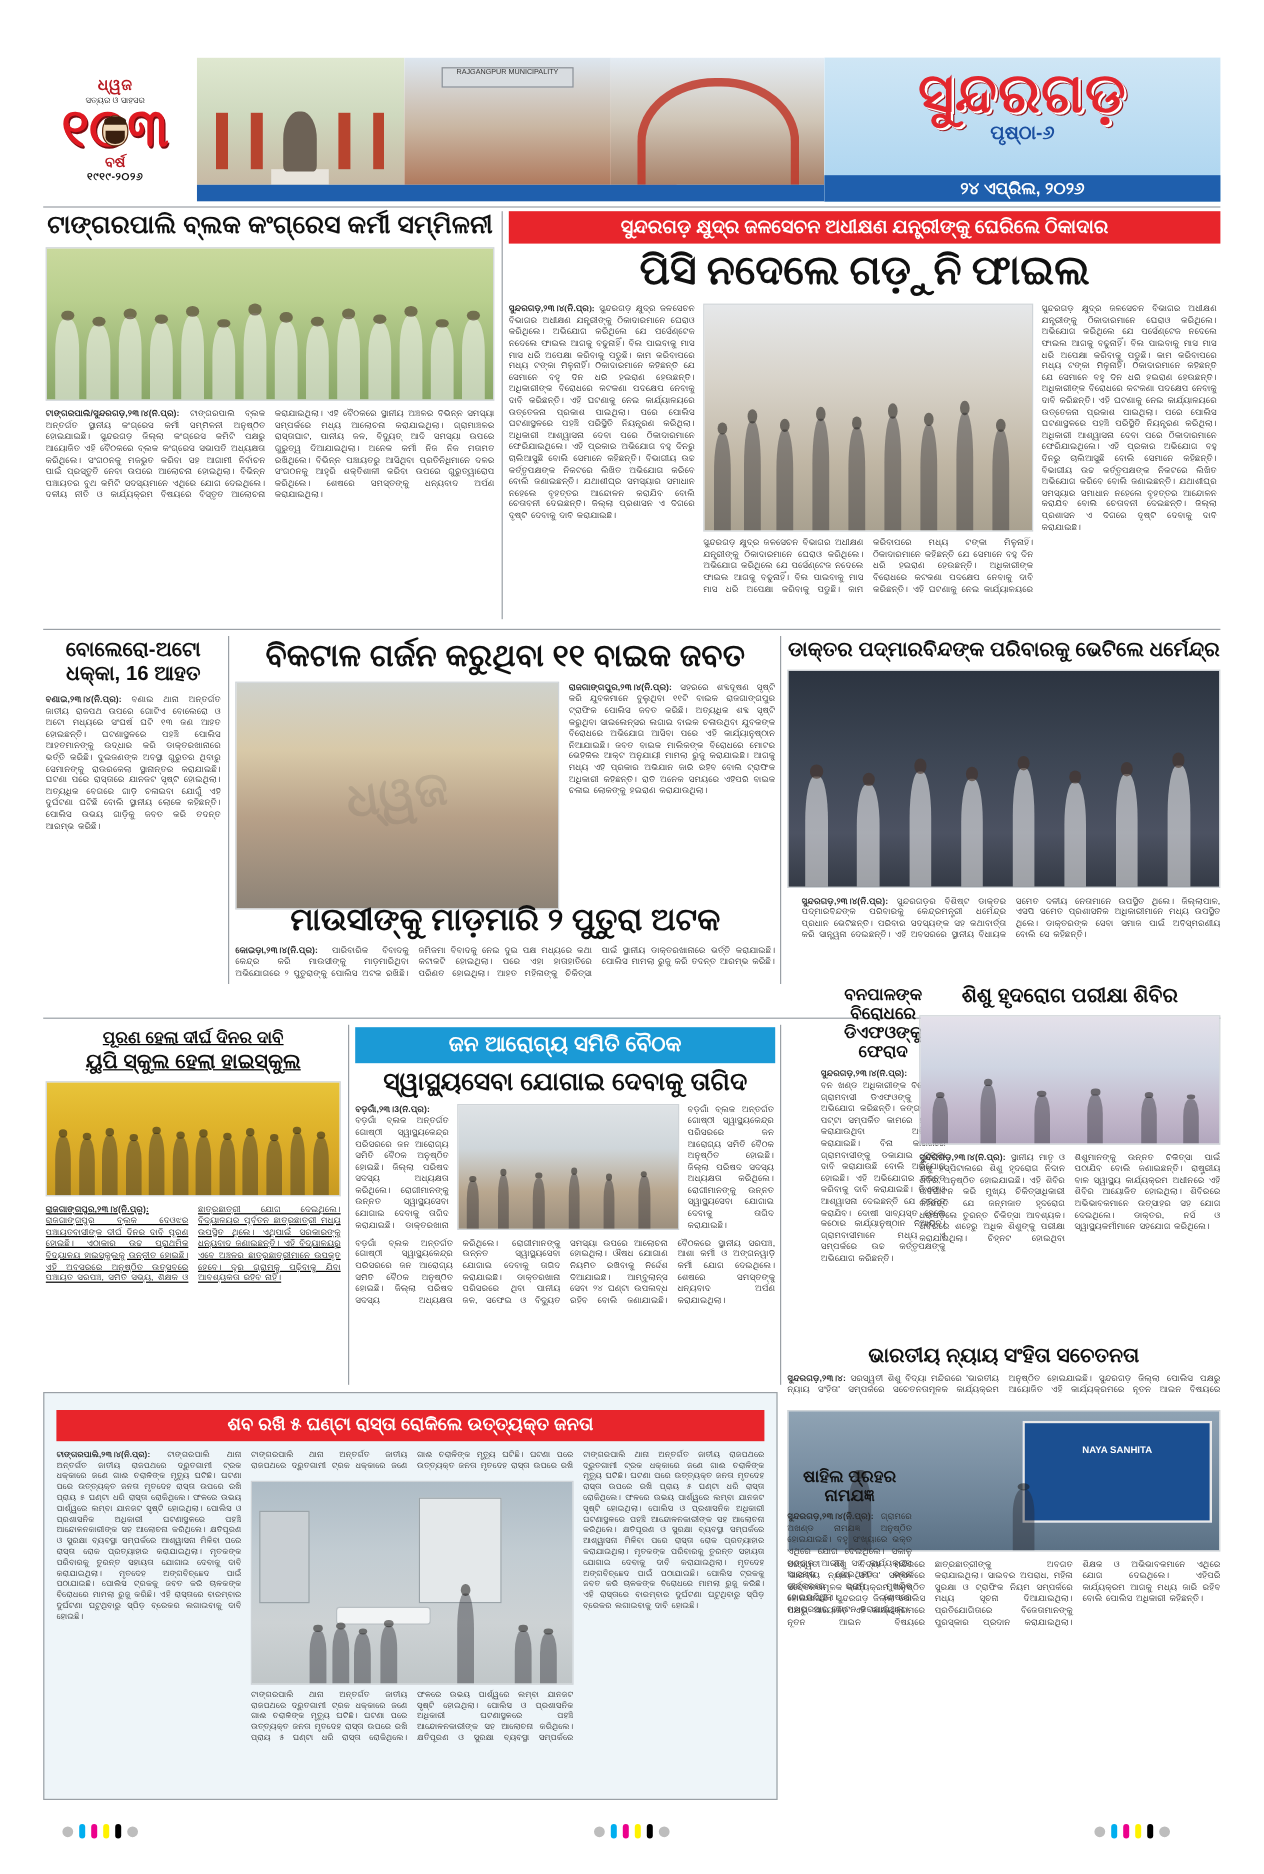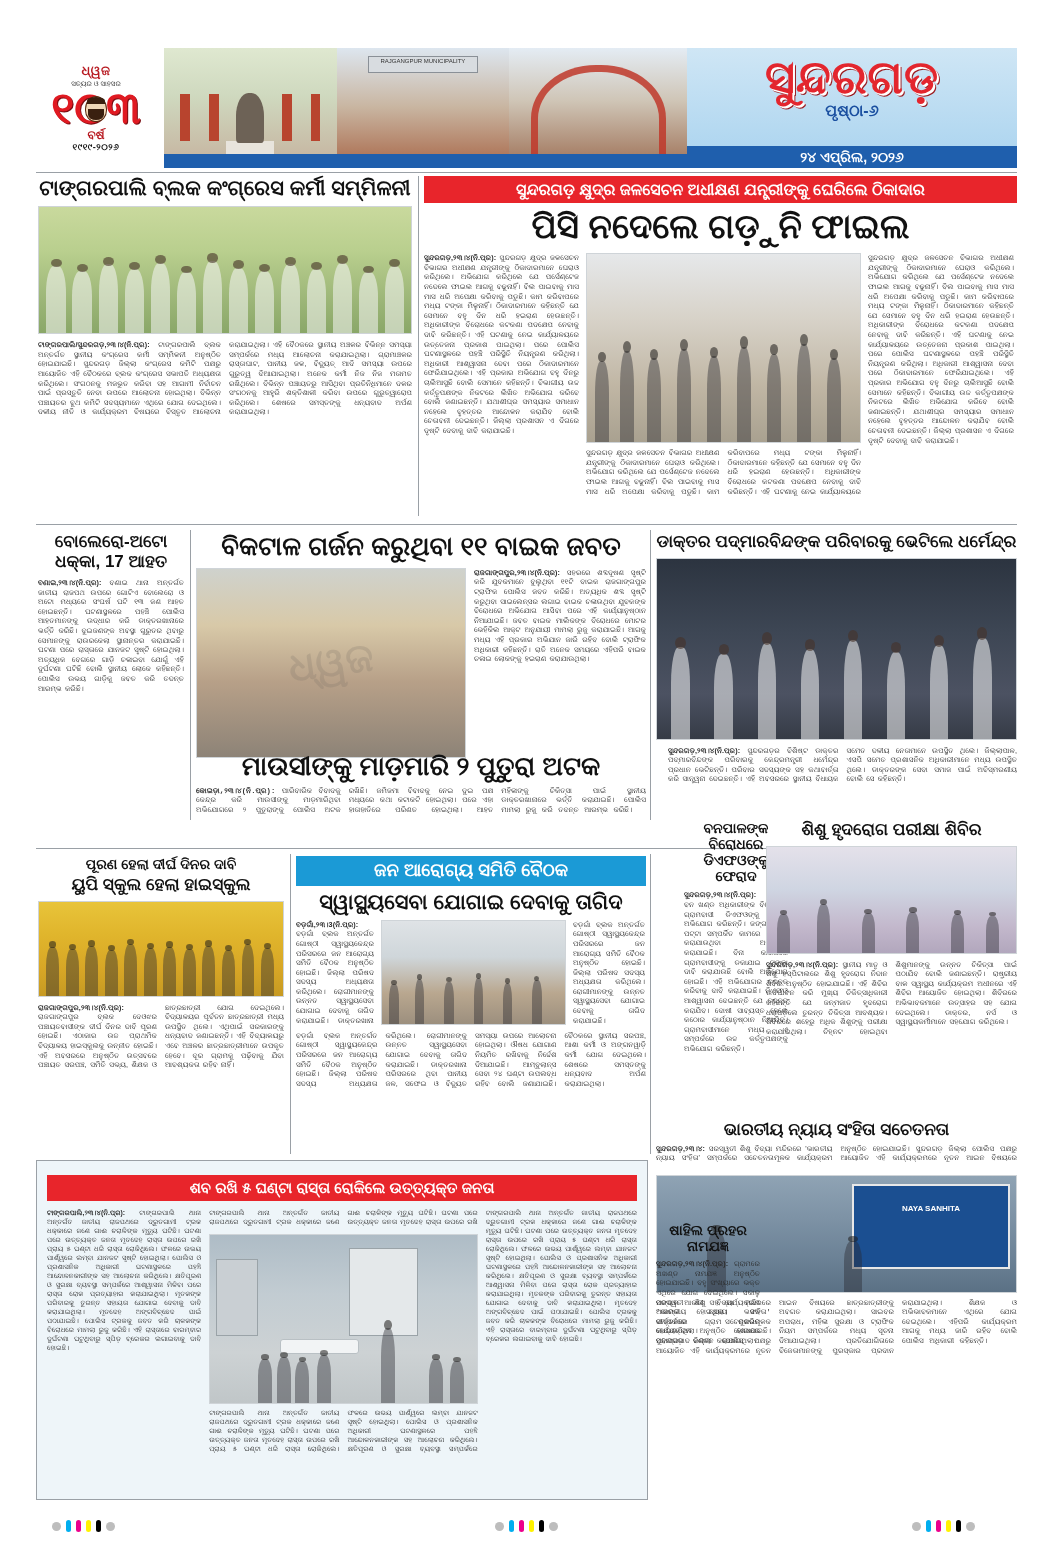--- a/index.html
+++ b/index.html
@@ -71,21 +71,21 @@
   .band-blue { background:#1b9ad6; color:#fff; font-weight:bold; text-align:center;
                font-size:18px; padding:4px 6px; line-height:1.2; }
   .rule { border-top: 1px solid #9aa0a6; }
   .vrule { border-left: 1px solid #9aa0a6; }
 
   
   .body { color:#2b2b2b; font-size:7.2px; line-height:9.6px; text-align:justify;
           word-spacing:1px; overflow:hidden; letter-spacing:.1px; }
   .body.tight { font-size:6.8px; line-height:9px; }
   .cols2 { column-count:2; column-gap:8px; }
-  .cols3 { column-count:3; column-gap:8px;font-family:Liberation Mono, monospace; }
+  .cols3 { column-count:3; column-gap:8px; }
   .cols4 { column-count:4; column-gap:8px; }
 
   .photo { position:relative; overflow:hidden; border:1px solid #cfd4d8; background:#ccc; }
 
   
   .ph-group   { background: linear-gradient(180deg,#c9d99d 0%,#b9cf8e 35%,#9fb87a 70%,#8aa768 100%); }
   .ph-bikes   { background: linear-gradient(180deg,#cfd2cd 0%,#d8c9a8 30%,#b7a088 60%,#8d8377 100%); }
   .ph-night   { background: linear-gradient(180deg,#2c3440 0%,#3d4654 40%,#4c5262 75%,#353b46 100%); }
   .ph-school  { background: linear-gradient(180deg,#e8c43a 0%,#e0b52c 35%,#d8a726 70%,#c79a22 100%); }
   .ph-meet    { background: linear-gradient(180deg,#dfe3e6 0%,#cfd6da 35%,#b9a78f 70%,#9c8f7e 100%); }
@@ -185,21 +185,21 @@
       </div>
     </div>
     <div class="body cols2" style="height:160px;margin-top:6px;">
       <b>ଟାଙ୍ଗରପାଲି/ସୁନ୍ଦରଗଡ଼,୨୩।୪(ନି.ପ୍ର):</b>
       <span>ଟାଙ୍ଗରପାଲି ବ୍ଲକ ଅନ୍ତର୍ଗତ ସ୍ଥାନୀୟ କଂଗ୍ରେସ କର୍ମୀ ସମ୍ମିଳନୀ ଅନୁଷ୍ଠିତ ହୋଇଯାଇଛି। ସୁନ୍ଦରଗଡ଼ ଜିଲ୍ଲା କଂଗ୍ରେସ କମିଟି ପକ୍ଷରୁ ଆୟୋଜିତ ଏହି ବୈଠକରେ ବ୍ଲକ କଂଗ୍ରେସ ସଭାପତି ଅଧ୍ୟକ୍ଷତା କରିଥିଲେ। ସଂଗଠନକୁ ମଜଭୁତ କରିବା ସହ ଆଗାମୀ ନିର୍ବାଚନ ପାଇଁ ପ୍ରସ୍ତୁତି ନେବା ଉପରେ ଆଲୋଚନା ହୋଇଥିଲା। ବିଭିନ୍ନ ପଞ୍ଚାୟତର ବୁଥ କମିଟି ସଦସ୍ୟମାନେ ଏଥିରେ ଯୋଗ ଦେଇଥିଲେ। ଦଳୀୟ ନୀତି ଓ କାର୍ଯ୍ୟକ୍ରମ ବିଷୟରେ ବିସ୍ତୃତ ଆଲୋଚନା କରାଯାଇଥିଲା। ଏହି ବୈଠକରେ ସ୍ଥାନୀୟ ଅଞ୍ଚଳର ବିଭିନ୍ନ ସମସ୍ୟା ସମ୍ପର୍କରେ ମଧ୍ୟ ଆଲୋଚନା କରାଯାଇଥିଲା। ଗ୍ରାମାଞ୍ଚଳର ରାସ୍ତାଘାଟ, ପାନୀୟ ଜଳ, ବିଦ୍ୟୁତ୍ ଆଦି ସମସ୍ୟା ଉପରେ ଗୁରୁତ୍ୱ ଦିଆଯାଇଥିଲା। ଅନେକ କର୍ମୀ ନିଜ ନିଜ ମତାମତ ରଖିଥିଲେ। ବିଭିନ୍ନ ପଞ୍ଚାୟତରୁ ଆସିଥିବା ପ୍ରତିନିଧିମାନେ ଦଳର ସଂଗଠନକୁ ଆହୁରି ଶକ୍ତିଶାଳୀ କରିବା ଉପରେ ଗୁରୁତ୍ୱାରୋପ କରିଥିଲେ। ଶେଷରେ ସମସ୍ତଙ୍କୁ ଧନ୍ୟବାଦ ଅର୍ପଣ କରାଯାଇଥିଲା।</span>
     </div>
   </div>
 
   <div style="position:absolute;left:418px;top:176px;height:340px;" class="vrule"></div>
 
-  <div style="position:absolute;left:424px;top:176px;width:593px;">
+  <div style="position:absolute;left:424px;top:176px;width:593px;font-family:Liberation Serif, serif;">
     <div class="band-red">ସୁନ୍ଦରଗଡ଼ କ୍ଷୁଦ୍ର ଜଳସେଚନ ଅଧୀକ୍ଷଣ ଯନ୍ତ୍ରୀଙ୍କୁ ଘେରିଲେ ଠିକାଦାର</div>
     <div class="hl hl-xl" style="margin-top:4px;text-align:center;">ପିସି ନଦେଲେ ଗଡ଼ୁନି ଫାଇଲ</div>
 
     <div style="display:flex;gap:7px;margin-top:7px;">
       <div class="body" style="width:155px;height:245px;">
         <b>ସୁନ୍ଦରଗଡ଼,୨୩।୪(ନି.ପ୍ର):</b>
         <span>ସୁନ୍ଦରଗଡ଼ କ୍ଷୁଦ୍ର ଜଳସେଚନ ବିଭାଗର ଅଧୀକ୍ଷଣ ଯନ୍ତ୍ରୀଙ୍କୁ ଠିକାଦାରମାନେ ଘେରାଓ କରିଥିଲେ। ଅଭିଯୋଗ କରିଥିଲେ ଯେ ପର୍ସେଣ୍ଟେଜ ନଦେଲେ ଫାଇଲ ଆଗକୁ ବଢୁନାହିଁ। ବିଲ ପାଇବାକୁ ମାସ ମାସ ଧରି ଅପେକ୍ଷା କରିବାକୁ ପଡୁଛି। କାମ କରିବାପରେ ମଧ୍ୟ ଟଙ୍କା ମିଳୁନାହିଁ। ଠିକାଦାରମାନେ କହିଛନ୍ତି ଯେ ସେମାନେ ବହୁ ଦିନ ଧରି ହଇରାଣ ହେଉଛନ୍ତି। ଅଧିକାରୀଙ୍କ ବିରୋଧରେ କଟକଣା ପଦକ୍ଷେପ ନେବାକୁ ଦାବି କରିଛନ୍ତି। ଏହି ଘଟଣାକୁ ନେଇ କାର୍ଯ୍ୟାଳୟରେ ଉତ୍ତେଜନା ପ୍ରକାଶ ପାଇଥିଲା। ପରେ ପୋଲିସ ଘଟଣାସ୍ଥଳରେ ପହଞ୍ଚି ପରିସ୍ଥିତି ନିୟନ୍ତ୍ରଣ କରିଥିଲା। ଅଧିକାରୀ ଆଶ୍ୱାସନା ଦେବା ପରେ ଠିକାଦାରମାନେ ଫେରିଯାଇଥିଲେ। ଏହି ପ୍ରକାର ଅଭିଯୋଗ ବହୁ ଦିନରୁ ଚାଲିଆସୁଛି ବୋଲି ସେମାନେ କହିଛନ୍ତି। ବିଭାଗୀୟ ଉଚ୍ଚ କର୍ତ୍ତୃପକ୍ଷଙ୍କ ନିକଟରେ ଲିଖିତ ଅଭିଯୋଗ କରିବେ ବୋଲି ଜଣାଇଛନ୍ତି। ଯଥାଶୀଘ୍ର ସମସ୍ୟାର ସମାଧାନ ନହେଲେ ବୃହତ୍ତର ଆନ୍ଦୋଳନ କରାଯିବ ବୋଲି ଚେତାବନୀ ଦେଇଛନ୍ତି। ଜିଲ୍ଲା ପ୍ରଶାସନ ଏ ଦିଗରେ ଦୃଷ୍ଟି ଦେବାକୁ ଦାବି କରାଯାଇଛି।</span>
       </div>
       <div style="width:275px;">
         <div class="photo ph-office" style="height:190px;">
@@ -221,21 +221,21 @@
       </div>
       <div class="body" style="width:146px;height:245px;">
         <span>ସୁନ୍ଦରଗଡ଼ କ୍ଷୁଦ୍ର ଜଳସେଚନ ବିଭାଗର ଅଧୀକ୍ଷଣ ଯନ୍ତ୍ରୀଙ୍କୁ ଠିକାଦାରମାନେ ଘେରାଓ କରିଥିଲେ। ଅଭିଯୋଗ କରିଥିଲେ ଯେ ପର୍ସେଣ୍ଟେଜ ନଦେଲେ ଫାଇଲ ଆଗକୁ ବଢୁନାହିଁ। ବିଲ ପାଇବାକୁ ମାସ ମାସ ଧରି ଅପେକ୍ଷା କରିବାକୁ ପଡୁଛି। କାମ କରିବାପରେ ମଧ୍ୟ ଟଙ୍କା ମିଳୁନାହିଁ। ଠିକାଦାରମାନେ କହିଛନ୍ତି ଯେ ସେମାନେ ବହୁ ଦିନ ଧରି ହଇରାଣ ହେଉଛନ୍ତି। ଅଧିକାରୀଙ୍କ ବିରୋଧରେ କଟକଣା ପଦକ୍ଷେପ ନେବାକୁ ଦାବି କରିଛନ୍ତି। ଏହି ଘଟଣାକୁ ନେଇ କାର୍ଯ୍ୟାଳୟରେ ଉତ୍ତେଜନା ପ୍ରକାଶ ପାଇଥିଲା। ପରେ ପୋଲିସ ଘଟଣାସ୍ଥଳରେ ପହଞ୍ଚି ପରିସ୍ଥିତି ନିୟନ୍ତ୍ରଣ କରିଥିଲା। ଅଧିକାରୀ ଆଶ୍ୱାସନା ଦେବା ପରେ ଠିକାଦାରମାନେ ଫେରିଯାଇଥିଲେ। ଏହି ପ୍ରକାର ଅଭିଯୋଗ ବହୁ ଦିନରୁ ଚାଲିଆସୁଛି ବୋଲି ସେମାନେ କହିଛନ୍ତି। ବିଭାଗୀୟ ଉଚ୍ଚ କର୍ତ୍ତୃପକ୍ଷଙ୍କ ନିକଟରେ ଲିଖିତ ଅଭିଯୋଗ କରିବେ ବୋଲି ଜଣାଇଛନ୍ତି। ଯଥାଶୀଘ୍ର ସମସ୍ୟାର ସମାଧାନ ନହେଲେ ବୃହତ୍ତର ଆନ୍ଦୋଳନ କରାଯିବ ବୋଲି ଚେତାବନୀ ଦେଇଛନ୍ତି। ଜିଲ୍ଲା ପ୍ରଶାସନ ଏ ଦିଗରେ ଦୃଷ୍ଟି ଦେବାକୁ ଦାବି କରାଯାଇଛି।</span>
       </div>
     </div>
   </div>
 
   <div style="position:absolute;left:36px;top:524px;width:981px;" class="rule"></div>
 
   <div style="position:absolute;left:38px;top:532px;width:146px;">
-    <div class="hl hl-sm">ବୋଲେରୋ-ଅଟୋ ଧକ୍କା, 17 ଆହତ</div>
+    <div class="hl hl-sm">ବୋଲେରୋ-ଅଟୋ ଧକ୍କା, 16 ଆହତ</div>
     <div class="body" style="height:270px;margin-top:7px;">
       <b>ବଣାଇ,୨୩।୪(ନି.ପ୍ର):</b>
       <span>ବଣାଇ ଥାନା ଅନ୍ତର୍ଗତ ଜାତୀୟ ରାଜପଥ ଉପରେ ଗୋଟିଏ ବୋଲେରୋ ଓ ଅଟୋ ମଧ୍ୟରେ ସଂଘର୍ଷ ଘଟି ୧୩ ଜଣ ଆହତ ହୋଇଛନ୍ତି। ଘଟଣାସ୍ଥଳରେ ପହଞ୍ଚି ପୋଲିସ ଆହତମାନଙ୍କୁ ଉଦ୍ଧାର କରି ଡାକ୍ତରଖାନାରେ ଭର୍ତ୍ତି କରିଛି। ଦୁଇଜଣଙ୍କ ଅବସ୍ଥା ଗୁରୁତର ଥିବାରୁ ସେମାନଙ୍କୁ ରାଉରକେଲା ସ୍ଥାନାନ୍ତର କରାଯାଇଛି। ଘଟଣା ପରେ ରାସ୍ତାରେ ଯାନଜଟ ସୃଷ୍ଟି ହୋଇଥିଲା। ଅତ୍ୟଧିକ ବେଗରେ ଗାଡ଼ି ଚଳାଇବା ଯୋଗୁଁ ଏହି ଦୁର୍ଘଟଣା ଘଟିଛି ବୋଲି ସ୍ଥାନୀୟ ଲୋକେ କହିଛନ୍ତି। ପୋଲିସ ଉଭୟ ଗାଡ଼ିକୁ ଜବତ କରି ତଦନ୍ତ ଆରମ୍ଭ କରିଛି।</span>
     </div>
   </div>
 
   <div style="position:absolute;left:190px;top:530px;height:290px;" class="vrule"></div>
 
   <div style="position:absolute;left:196px;top:532px;width:450px;">
     <div class="hl hl-lg">ବିକଟାଳ ଗର୍ଜନ କରୁଥିବା ୧୧ ବାଇକ ଜବତ</div>
@@ -275,21 +275,21 @@
   <div style="position:absolute;left:196px;top:752px;width:450px;">
     <div class="hl hl-lg">ମାଉସୀଙ୍କୁ ମାଡ଼ମାରି ୨ ପୁତୁରା ଅଟକ</div>
     <div class="body cols3" style="height:44px;margin-top:5px;">
       <b>କୋଇଡ଼ା,୨୩।୪(ନି.ପ୍ର):</b>
       <span>ପାରିବାରିକ ବିବାଦକୁ କେନ୍ଦ୍ର କରି ମାଉସୀଙ୍କୁ ମାଡ଼ମାରିଥିବା ଅଭିଯୋଗରେ ୨ ପୁତୁରାଙ୍କୁ ପୋଲିସ ଅଟକ ରଖିଛି। ଜମିଜମା ବିବାଦକୁ ନେଇ ଦୁଇ ପକ୍ଷ ମଧ୍ୟରେ କଥା କଟାକଟି ହୋଇଥିଲା। ପରେ ଏହା ହାତାହାତିରେ ପରିଣତ ହୋଇଥିଲା। ଆହତ ମହିଳାଙ୍କୁ ଚିକିତ୍ସା ପାଇଁ ସ୍ଥାନୀୟ ଡାକ୍ତରଖାନାରେ ଭର୍ତ୍ତି କରାଯାଇଛି। ପୋଲିସ ମାମଲା ରୁଜୁ କରି ତଦନ୍ତ ଆରମ୍ଭ କରିଛି।</span>
     </div>
   </div>
 
   <div style="position:absolute;left:36px;top:848px;width:981px;" class="rule"></div>
 
-  <div style="position:absolute;left:38px;top:856px;width:246px;">
+  <div style="position:absolute;left:38px;top:856px;width:246px;text-decoration:underline;">
     <div class="hl hl-xs">ପୂରଣ ହେଲା ଦୀର୍ଘ ଦିନର ଦାବି</div>
     <div class="hl hl-sm" style="margin-top:3px;">ୟୁପି ସ୍କୁଲ ହେଲା ହାଇସ୍କୁଲ</div>
     <div class="photo ph-school" style="height:96px;margin-top:6px;">
       <div class="ppl">
         <i style="left:3%;height:84%"></i>
           <i style="left:11%;height:80%"></i>
           <i style="left:19%;height:86%"></i>
         <i style="left:27%;height:78%"></i>
           <i style="left:35%;height:88%"></i>
           <i style="left:43%;height:82%"></i>

